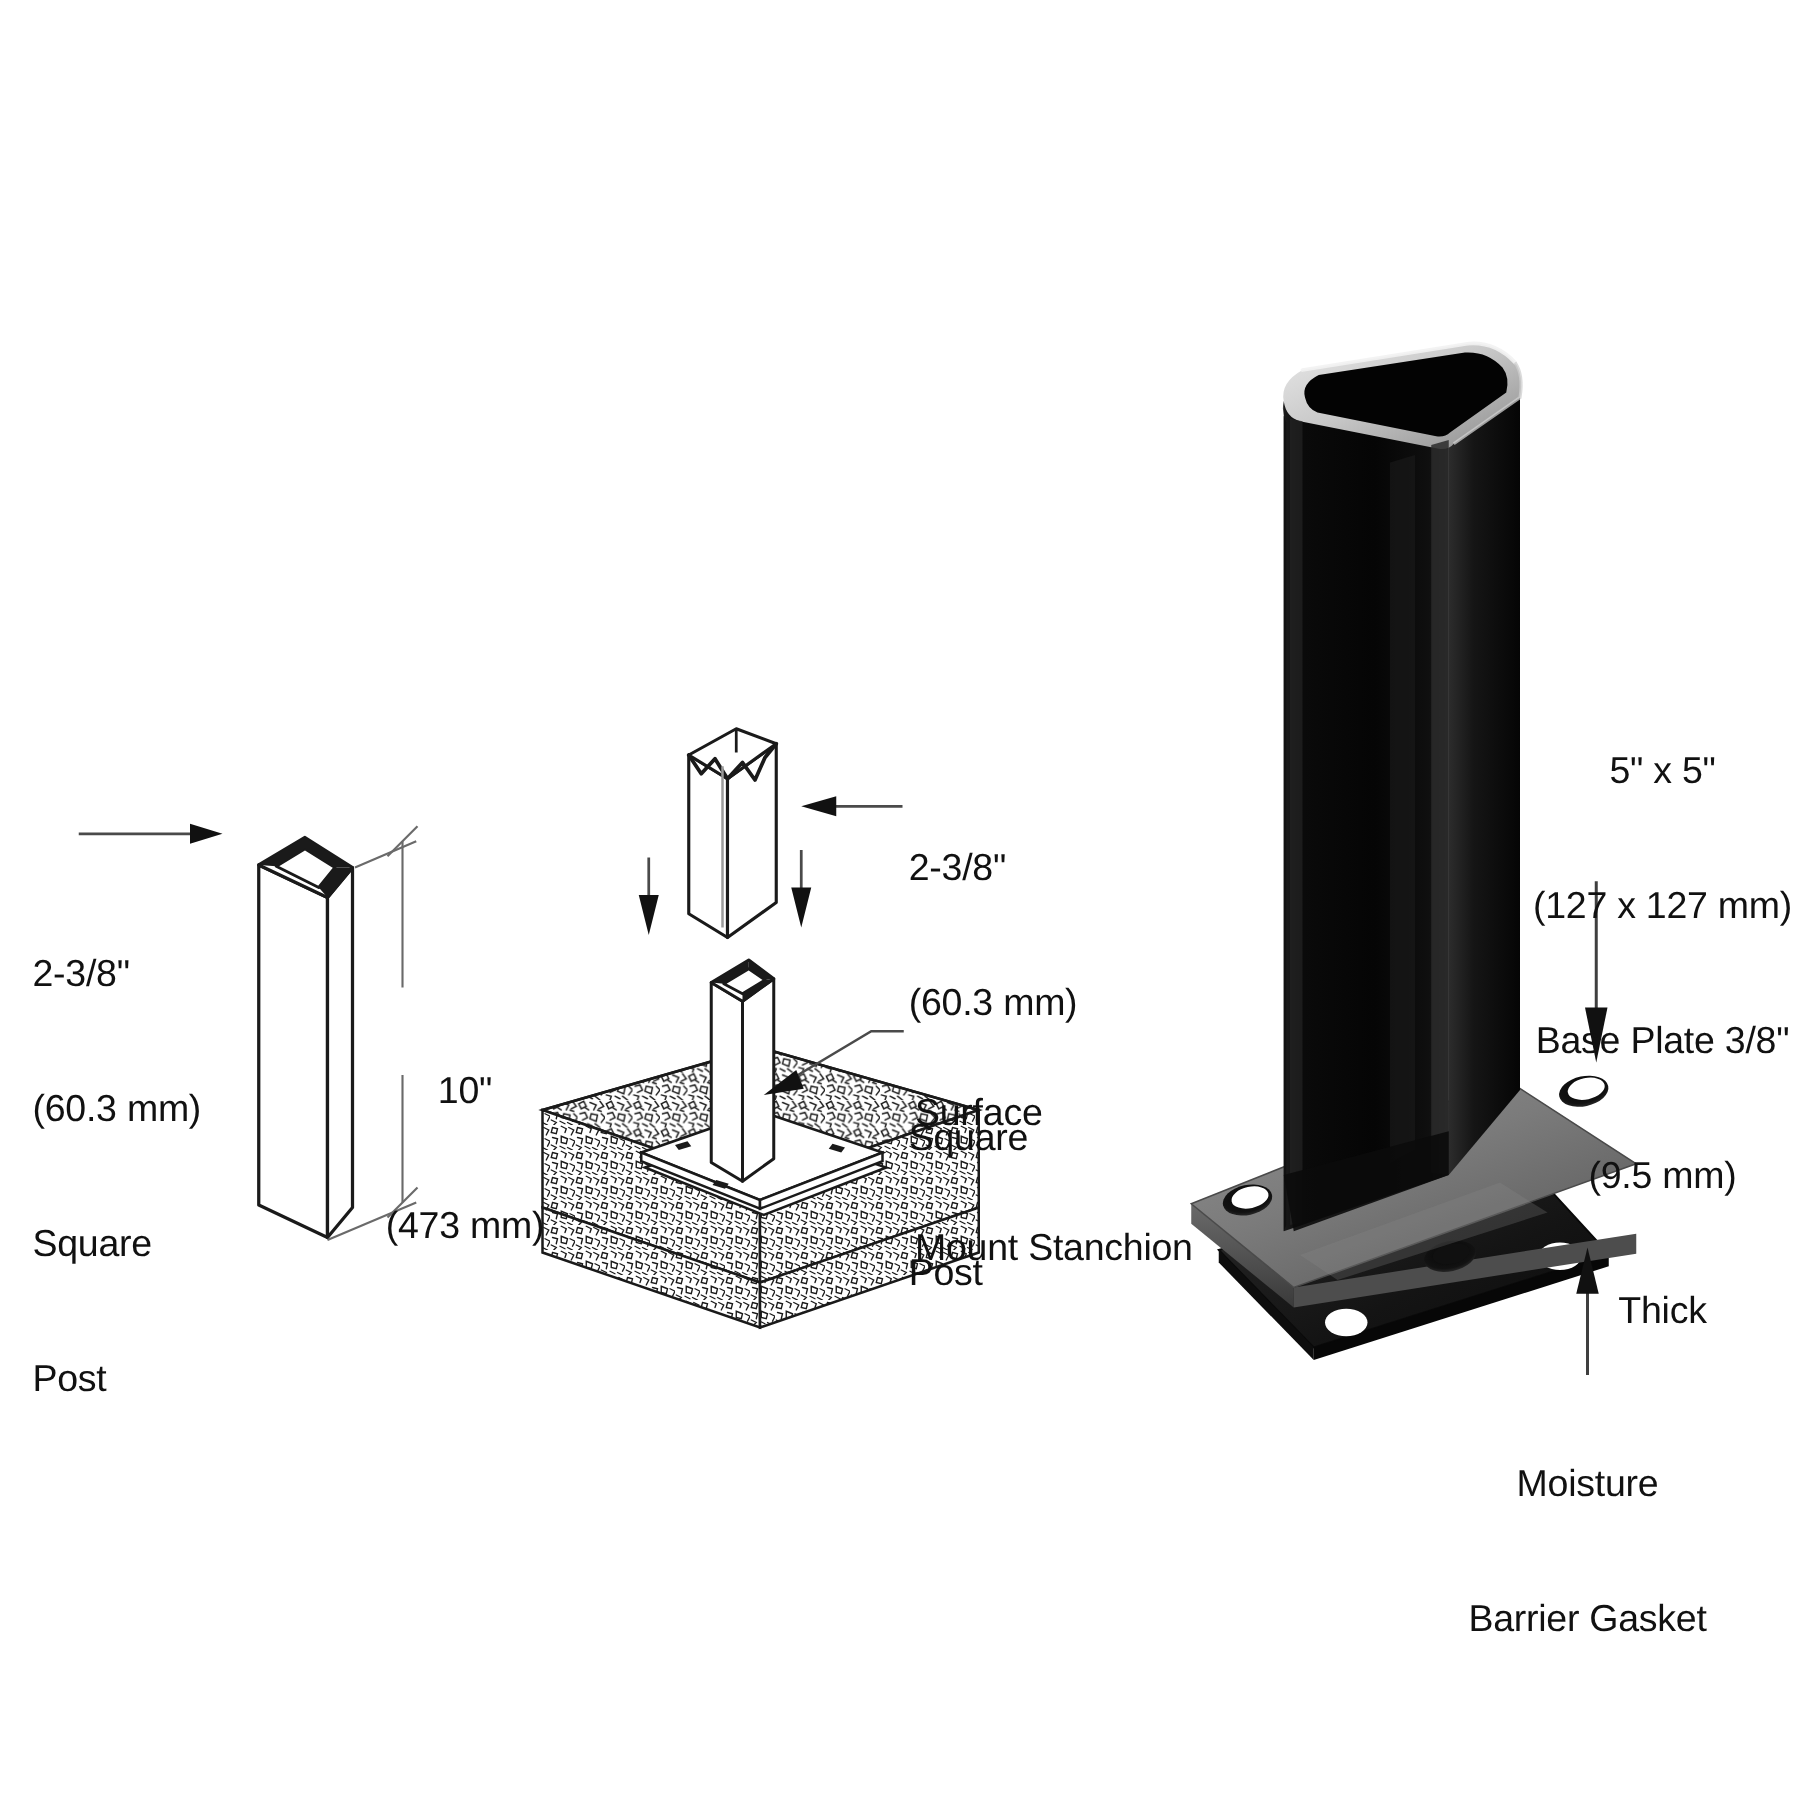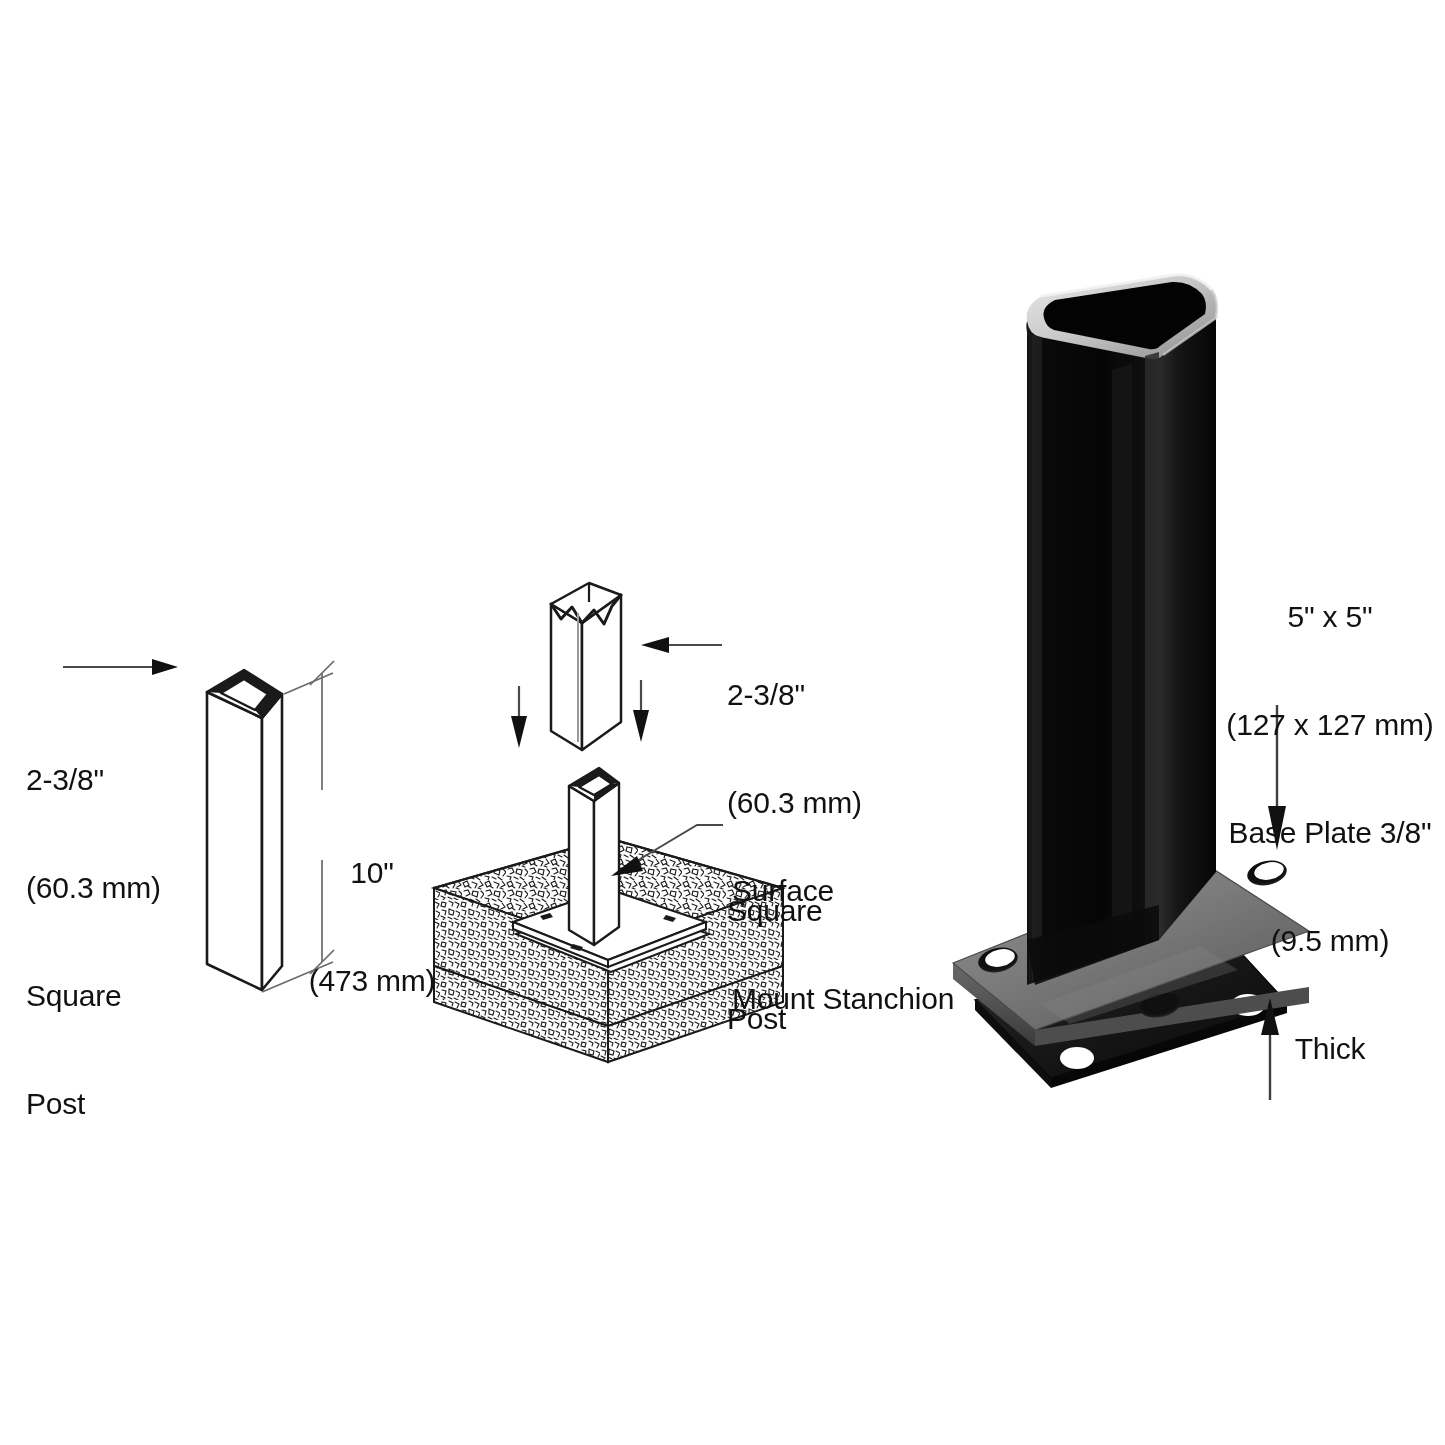--- a/index.html
+++ b/index.html
@@ -317,15 +317,17 @@
 
   <div class="lbl center" style="left:1185px; top:527px; width:290px;">
     <div>5" x 5"</div>
     <div>(127 x 127 mm)</div>
     <div>Base Plate 3/8"</div>
     <div>(9.5 mm)</div>
     <div>Thick</div>
   </div>
 
   <div class="lbl center" style="left:1125px; top:1098px; width:290px;">
+    <div>Moisture</div>
+    <div>Barrier Gasket</div>
   </div>
 
 </div>
 
 </body></html>

